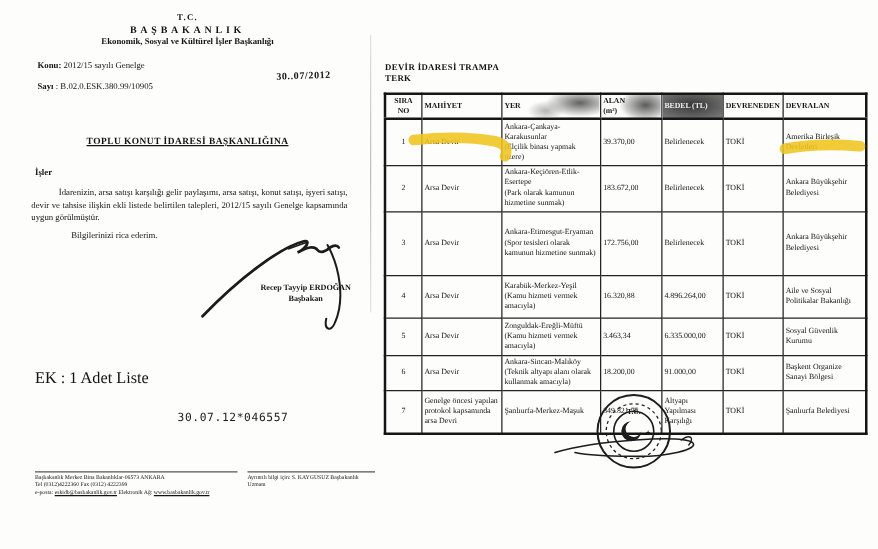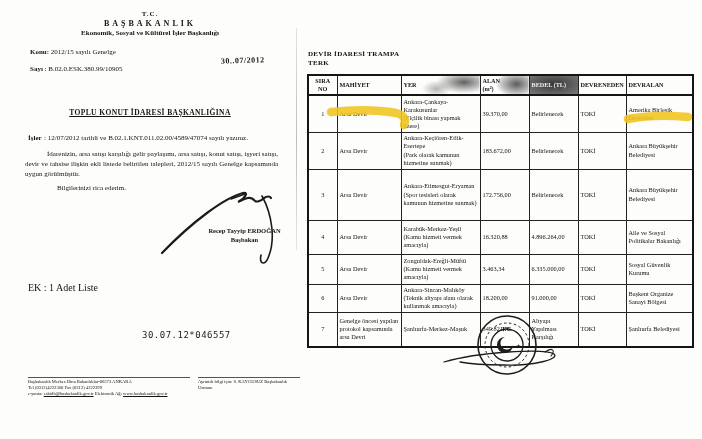--- a/index.html
+++ b/index.html
@@ -18,21 +18,21 @@
   .lh-dept{font-size:7px;font-weight:bold;}
   .ref-line{left:30px;font-size:7px;}
   .ref-label{font-weight:bold;}
   .hand-date{left:221px;top:56px;font-size:8px;font-weight:bold;transform:rotate(-2deg);letter-spacing:0.5px;}
   .recipient{left:0;top:108px;width:300px;text-align:center;font-weight:bold;font-size:7.5px;letter-spacing:0.4px;text-decoration:underline;}
   .ilgi{left:28px;top:134px;width:252px;font-size:7px;display:flex;}
   .ilgi .ref-label{width:16px;flex:none;}
   .body-par{left:25px;top:150px;width:253px;font-size:7px;text-align:justify;text-indent:22px;line-height:1.4;}
   .closing{left:57px;top:184px;font-size:7px;}
   .signer{left:192px;top:227px;width:105px;text-align:center;font-size:6.5px;font-weight:bold;line-height:1.35;}
-  .ek{left:28px;top:282px;font-size:10px;}
+  .ek{left:28px;top:294px;font-size:13px;}
   .machine-stamp{left:142px;top:330px;font-family:"DejaVu Sans Mono",monospace;font-size:9px;letter-spacing:0.5px;color:#1c1c1c;text-align:right;}
   .footer-left{left:28px;top:377px;width:162px;border-top:1px solid #555;padding-top:1px;
     font-size:4.6px;line-height:1.35;font-family:"Liberation Serif",serif;}
   .footer-right{left:198px;top:377px;width:102px;border-top:1px solid #555;padding-top:1px;font-size:4.6px;line-height:1.35;}
   .u{text-decoration:underline;}
   .page-edge{left:296px;top:28px;width:1px;height:222px;background:linear-gradient(#e2e2e2,#bdbdbd,#e6e6e6);}
 
   
   .list-title{left:308px;top:50px;font-size:7px;font-weight:bold;line-height:1.35;letter-spacing:0.3px;}
   table.devir{position:absolute;left:307px;top:74px;width:385px;border-collapse:collapse;table-layout:fixed;
@@ -70,21 +70,20 @@
 
 <div class="abs ref-line" style="top:48px;">
   <span class="ref-label">Konu:</span>
   <span>2012/15 sayılı Genelge</span>
 </div>
 
 <div class="abs recipient">TOPLU KONUT İDARESİ BAŞKANLIĞINA</div>
 
 <div class="abs ilgi">
   <span class="ref-label">İşler</span>
-  <span>: 12/07/2012 tarihli ve B.02.1.KNT.011.02.00/4589/47074 sayılı yazınız.</span>
 </div>
 
 <div class="abs body-par">İdarenizin, arsa satışı karşılığı gelir paylaşımı, arsa satışı, konut satışı, işyeri satışı, devir ve tahsise ilişkin ekli listede belirtilen talepleri, 2012/15 sayılı Genelge kapsamında uygun görülmüştür.</div>
 
 <div class="abs closing">Bilgilerinizi rica ederim.</div>
 
 <svg class="overlay" width="702" height="439" aria-hidden="true">
   <g stroke="#1b1b1b" fill="none" stroke-linecap="round">
     <path d="M162,253 C192,222 224,198 243,193 c6,-1.5 2,6 -5,9 c8,-4 13,-6 16,-2 c2,3 7,1 10,-2 c3,-2 6,-2 7,0" stroke-width="2.2"></path>
     <path d="M262,196 C272,214 276,240 268,258 c-3,8 -9,6 -7,-3" stroke-width="1.6"></path>

